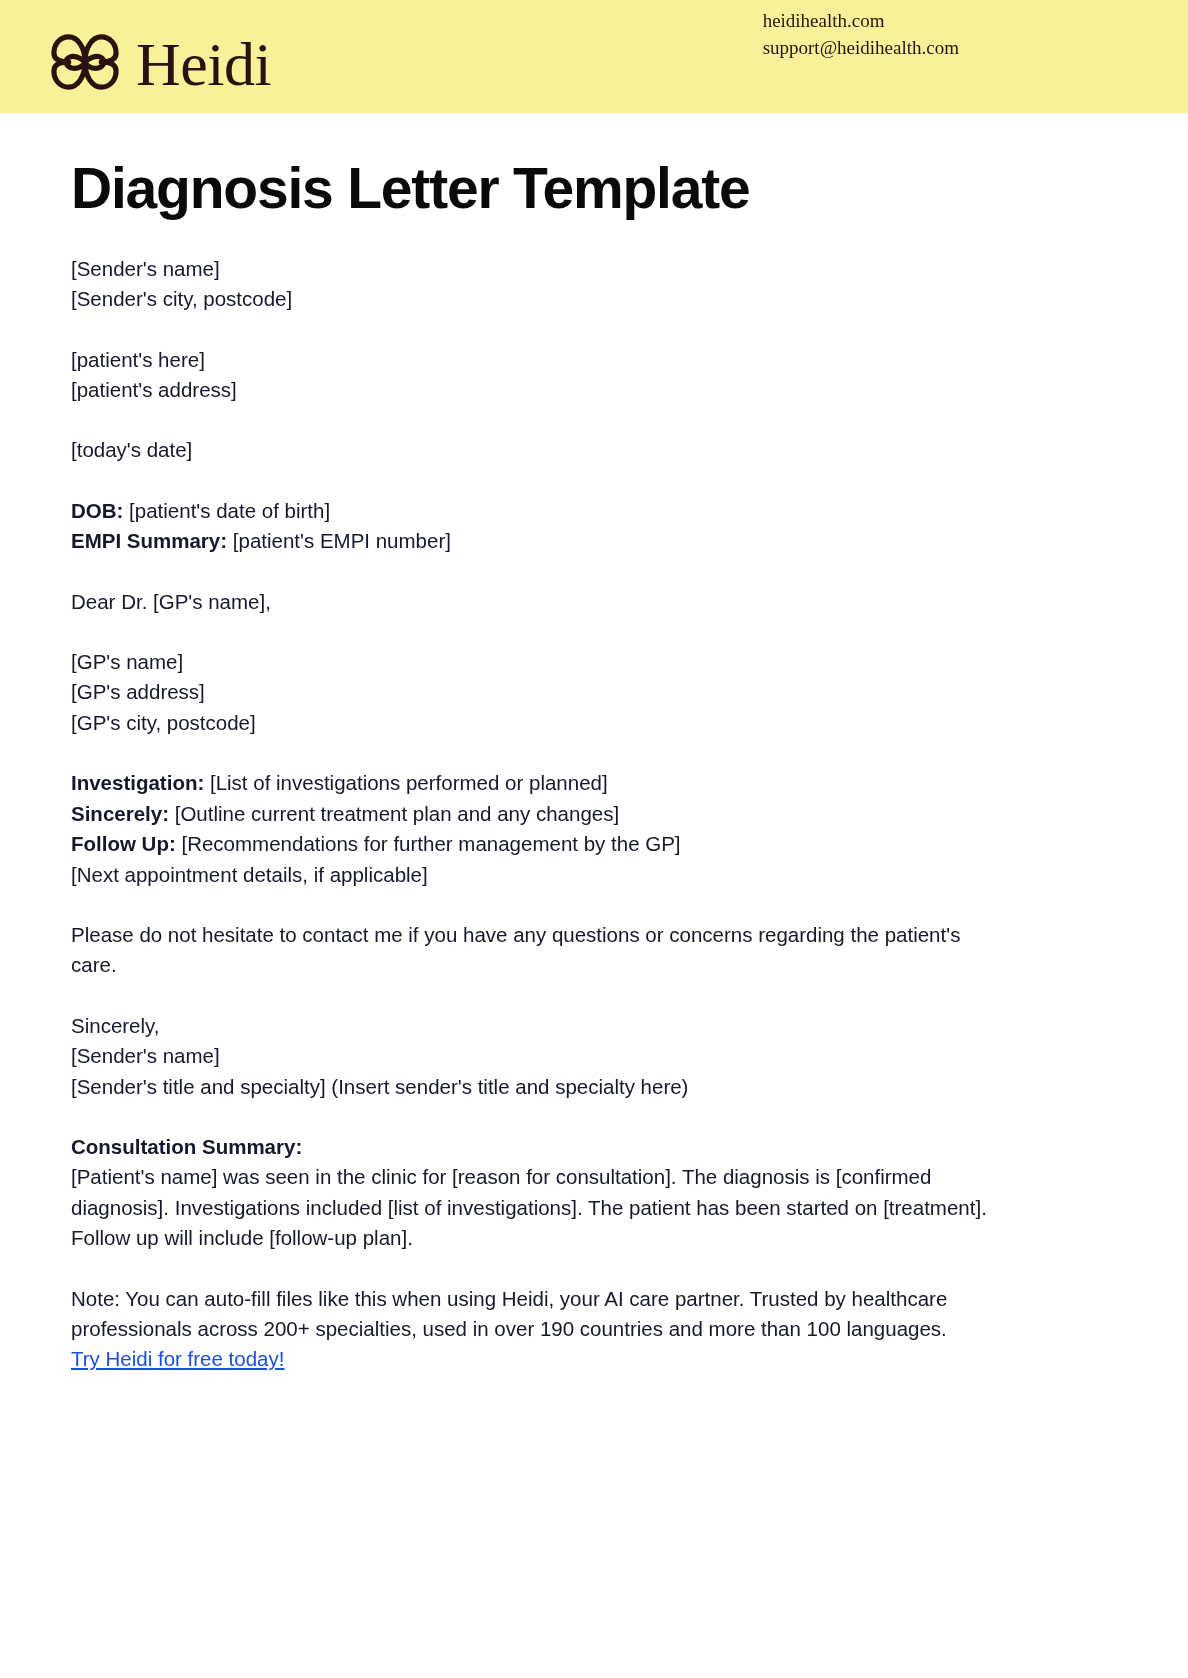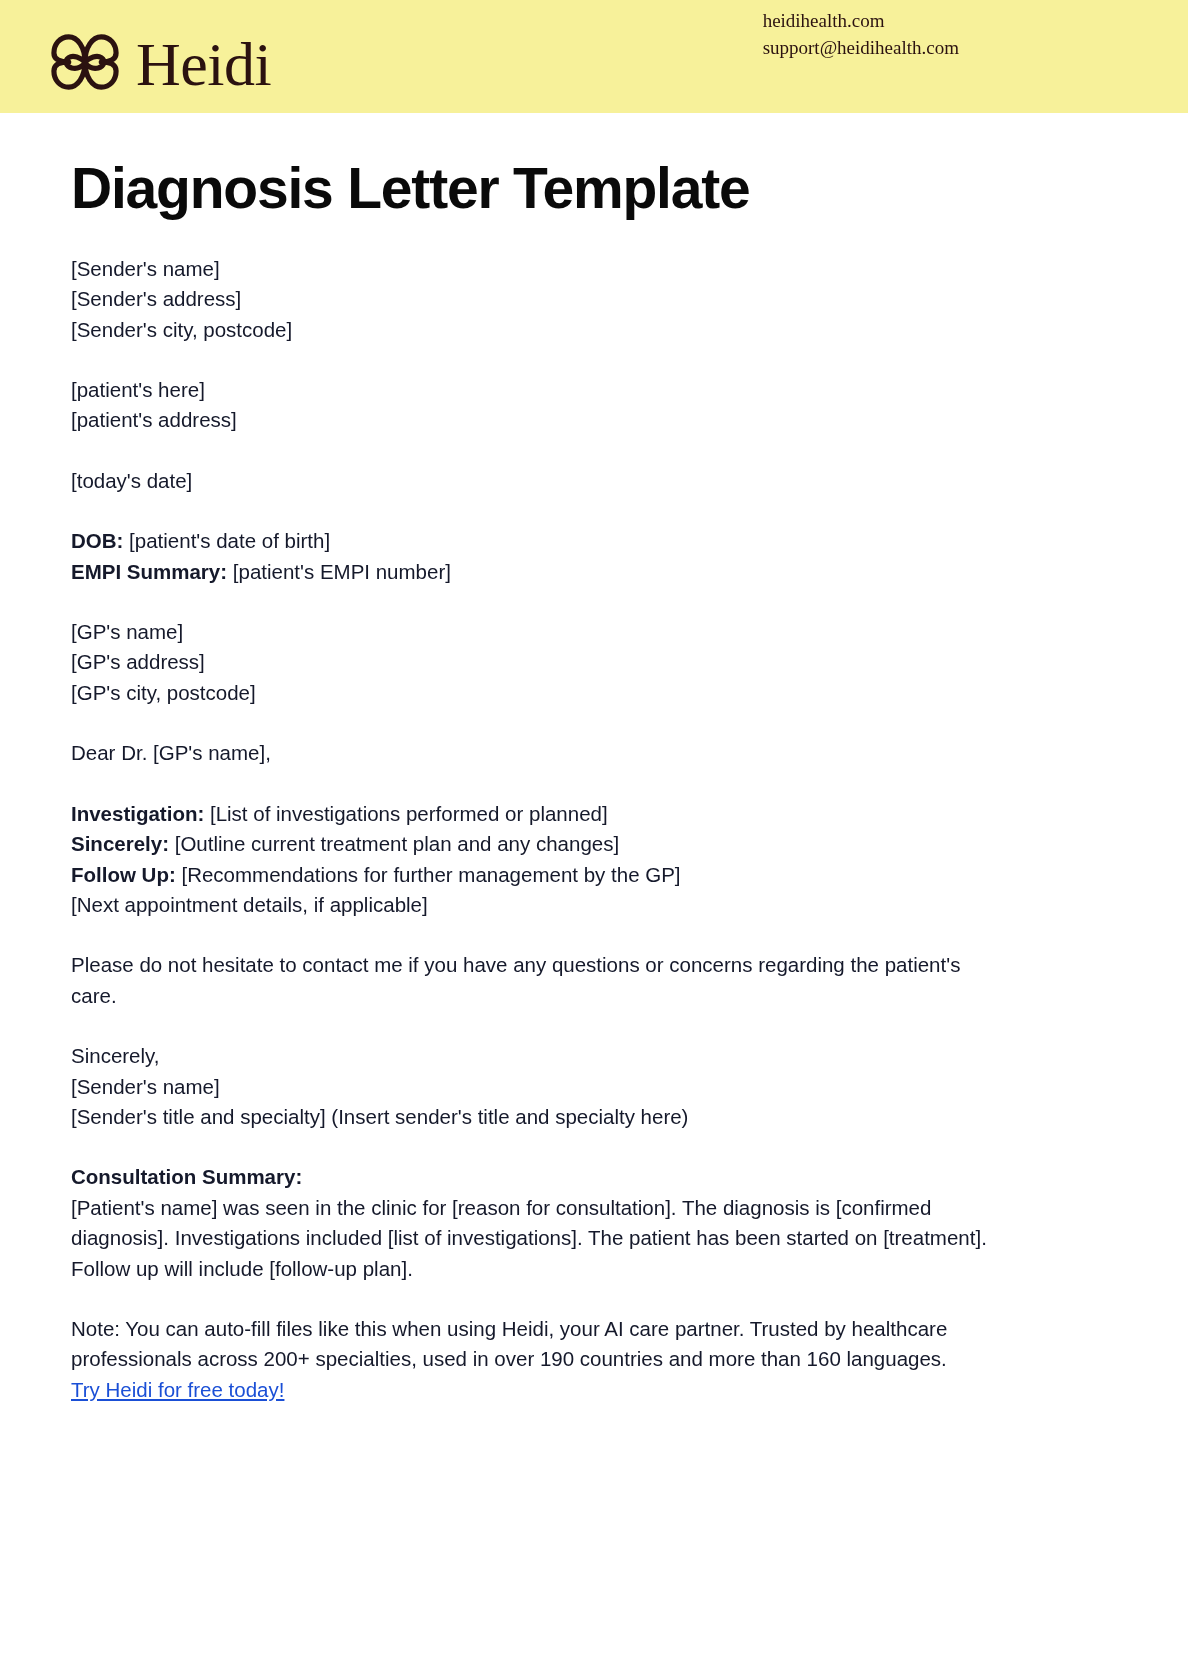--- a/index.html
+++ b/index.html
@@ -132,45 +132,44 @@
 </div>
 
 <div class="page">
 
   <h1 class="doc-title">Diagnosis Letter Template</h1>
 
   <div class="body-copy">
 
     <p>
       <span class="line">[Sender's name]</span>
-      <span class="line">[Sender's address]</span>
       <span class="line">[Sender's city, postcode]</span>
     </p>
 
     <p>
       <span class="line">[patient's here]</span>
       <span class="line">[patient's address]</span>
     </p>
 
     <p>
       <span class="line">[today's date]</span>
     </p>
 
     <p>
       <span class="line"><b>DOB:</b> <span>[patient's date of birth]</span></span>
       <span class="line"><b>EMPI Summary:</b> <span>[patient's EMPI number]</span></span>
     </p>
 
+    <p>Dear Dr. [GP's name],</p>
+
     <p>
       <span class="line">[GP's name]</span>
       <span class="line">[GP's address]</span>
       <span class="line">[GP's city, postcode]</span>
     </p>
-
-    <p>Dear Dr. [GP's name],</p>
 
 
     <p>
       <span class="line"><b>Investigation:</b> <span>[List of investigations performed or planned]</span></span>
       <span class="line"><b>Sincerely:</b> <span>[Outline current treatment plan and any changes]</span></span>
       <span class="line"><b>Follow Up:</b> <span>[Recommendations for further management by the GP]</span></span>
       <span class="line">[Next appointment details, if applicable]</span>
     </p>
 
     <p class="para-wide">Please do not hesitate to contact me if you have any questions or concerns regarding the patient's care.</p>
@@ -180,19 +179,19 @@
       <span class="line">[Sender's name]</span>
       <span class="line">[Sender's title and specialty] (Insert sender's title and specialty here)</span>
     </p>
 
     <p class="summary para-wide">
       <span class="line bold">Consultation Summary:</span>
       <span>[Patient's name] was seen in the clinic for [reason for consultation]. The diagnosis is [confirmed diagnosis]. Investigations included [list of investigations]. The patient has been started on [treatment]. Follow up will include [follow-up plan].</span>
     </p>
 
     <p class="note-block para-wide">
-      <span>Note: You can auto-fill files like this when using Heidi, your AI care partner. Trusted by healthcare professionals across 200+ specialties, used in over 190 countries and more than 160 languages.</span>
+      <span>Note: You can auto-fill files like this when using Heidi, your AI care partner. Trusted by healthcare professionals across 200+ specialties, used in over 190 countries and more than 100 languages.</span>
       <br>
       <a class="link" href="#">Try Heidi for free today!</a>
     </p>
 
   </div>
 </div>
 
 </body></html>

